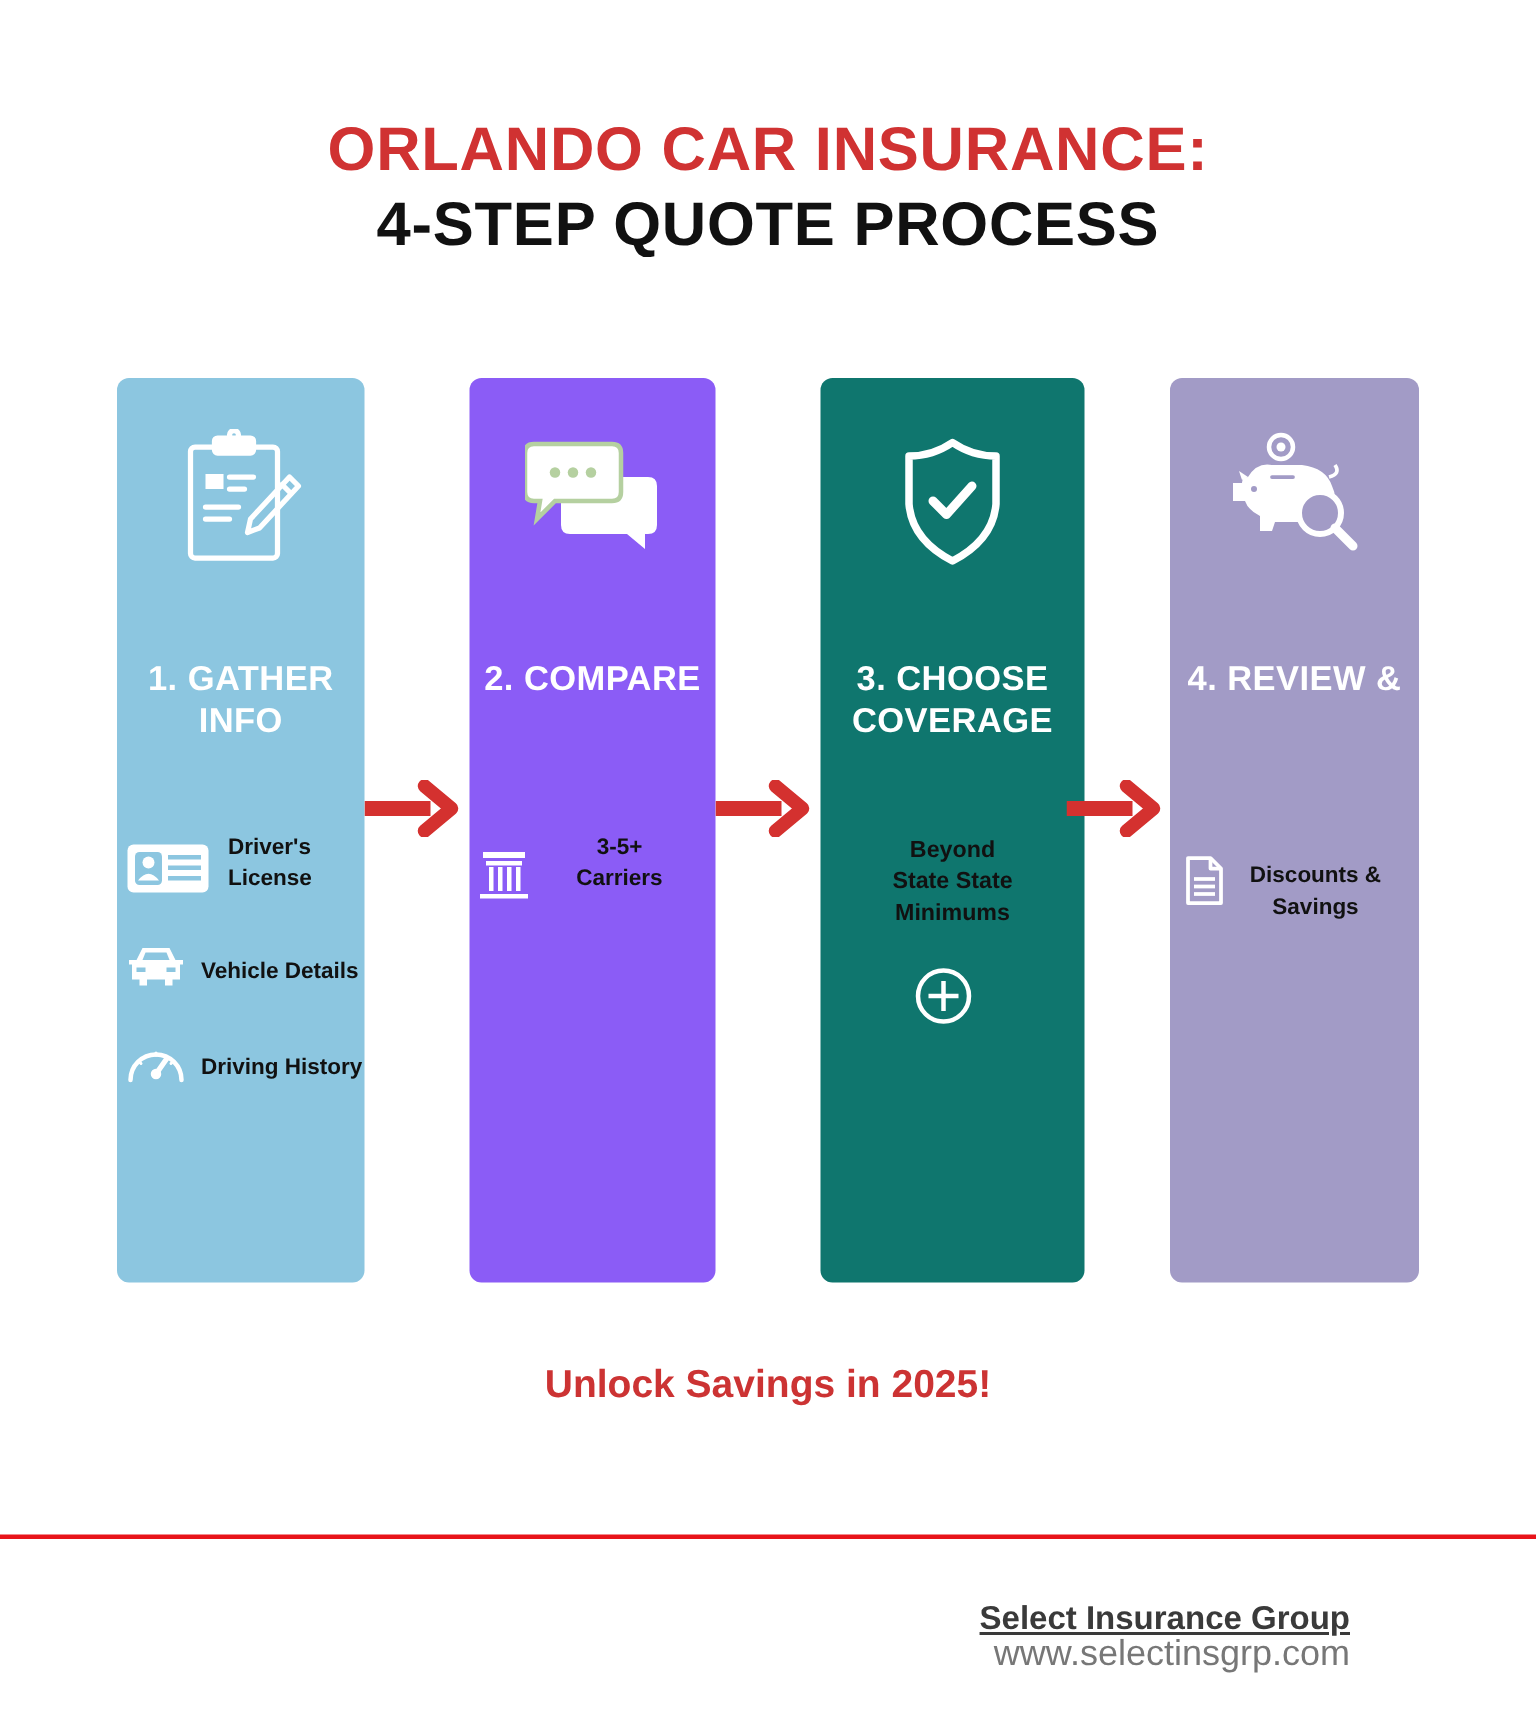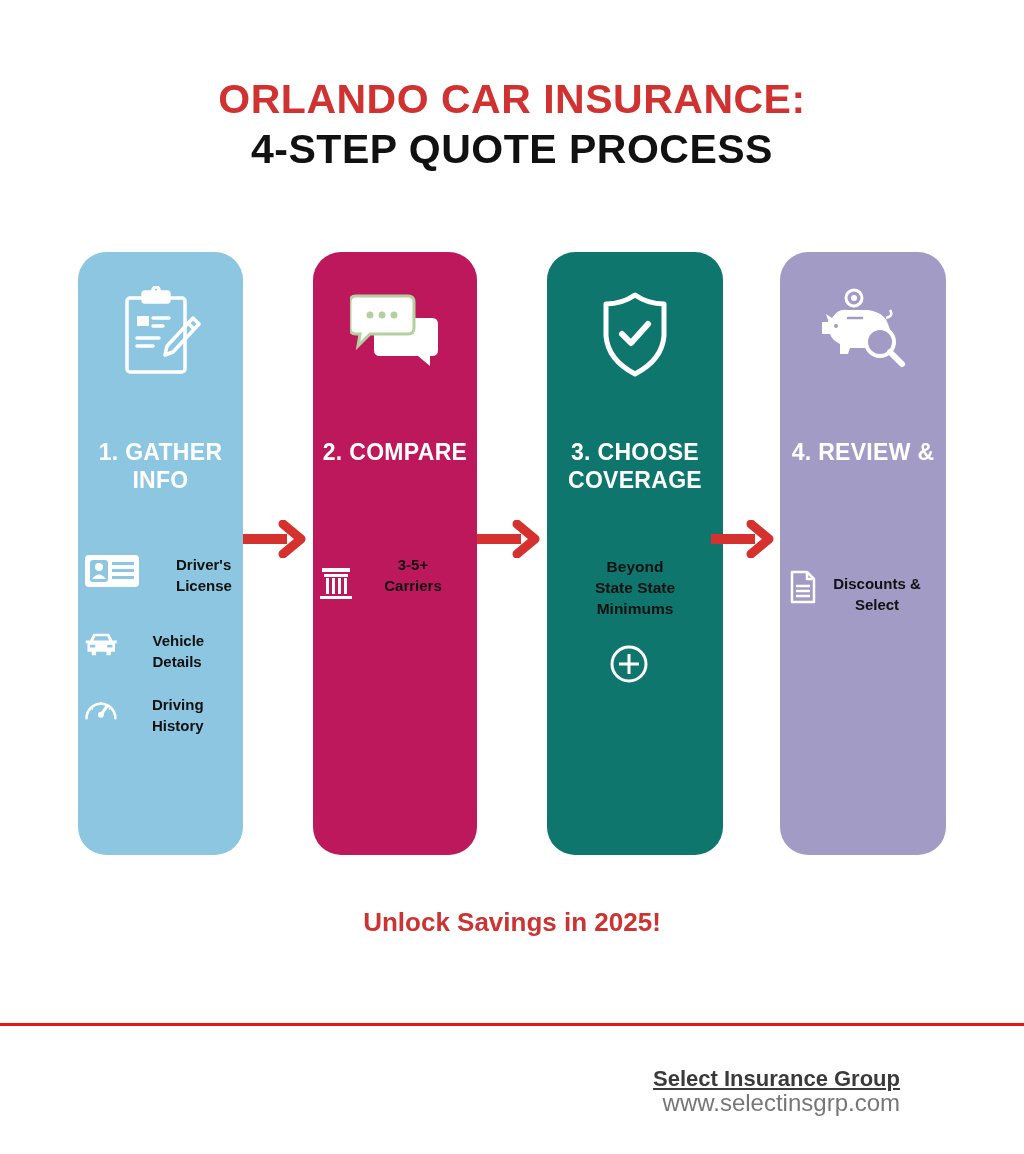--- a/index.html
+++ b/index.html
@@ -3,32 +3,32 @@
 <meta charset="utf-8">
 <style>
   * { box-sizing: border-box; margin: 0; padding: 0; }
   html, body { width: 1024px; height: 1154px; background: #ffffff; overflow: hidden; }
   body { position: relative; font-family: "Liberation Sans", "DejaVu Sans", sans-serif; }
 
   .title { position: absolute; left: 0; width: 1024px; text-align: center; font-weight: 700; letter-spacing: 0.5px; }
   .title-1 { top: 76px; font-size: 41px; color: #d03232; }
   .title-2 { top: 126px; font-size: 41px; color: #111111; }
 
-  .panel { position: absolute; top: 252px; height: 603px; border-radius: 28px; }
+  .panel { position: absolute; top: 252px; height: 603px; border-radius: 8px; }
   .p1 { left: 78px;  width: 165px; background: #8cc6e0; }
-  .p2 { left: 313px; width: 164px; background: #be185d; }
+  .p2 { left: 313px; width: 164px; background: #8b5cf6; }
   .p3 { left: 547px; width: 176px; background: #0f766e; }
   .p4 { left: 780px; width: 166px; background: #a29bc6; padding-left: 19px; }
 
   .icon-main { position: absolute; top: 34px; left: 50%; transform: translateX(-50%); }
 
   .step-title { position: absolute; top: 186px; left: -6px; right: -6px; text-align: center;
     font-weight: 700; font-size: 23px; line-height: 28px; color: #ffffff; letter-spacing: 0.3px; }
 
-  .item { position: absolute; display: flex; align-items: flex-start; gap: 24px; }
+  .item { position: absolute; display: flex; align-items: flex-end; }
   .item-label { font-weight: 700; font-size: 15px; line-height: 21px; color: #111111; }
   .center-label { position: absolute; left: 0; right: 0; text-align: center;
     font-weight: 700; font-size: 15.5px; line-height: 21px; color: #111111; }
 
   .arrow { position: absolute; top: 520px; width: 64px; height: 38px; }
 
   .tagline { position: absolute; top: 907px; left: 0; width: 1024px; text-align: center;
     font-weight: 700; font-size: 26px; color: #cc3333; }
 
   .divider { position: absolute; top: 1023px; left: 0; width: 1024px; height: 3px; background: #e8141a; }
@@ -181,21 +181,21 @@
 
   <svg width="26" height="34" viewBox="0 0 26 34" fill="none" stroke="#fff" stroke-width="2.5" stroke-linejoin="round" style="position:absolute; left:10px; top:318px;">
     <path d="M2 2 L17 2 L24 9 L24 32 L2 32 Z"></path>
     <path d="M17 2 L17 9 L24 9"></path>
     <line x1="6" y1="16" x2="20" y2="16"></line>
     <line x1="6" y1="21" x2="20" y2="21"></line>
     <line x1="6" y1="26" x2="20" y2="26"></line>
   </svg>
   <div class="item-label" style="position:absolute; left:42px; top:321px; width:110px; text-align:center;">
     <div>Discounts &amp;</div>
-    <div>Select</div>
+    <div>Savings</div>
   </div>
 </div>
 
 <div class="tagline">Unlock Savings in 2025!</div>
 
 <div class="divider"></div>
 
 <div class="company">
   <div class="company-name">Select Insurance Group</div>
   <div class="company-url">www.selectinsgrp.com</div>

